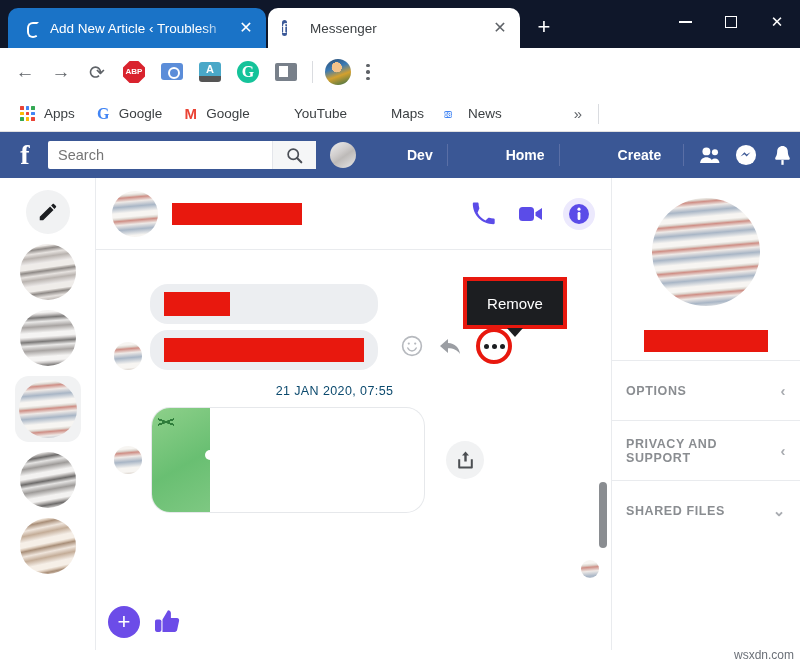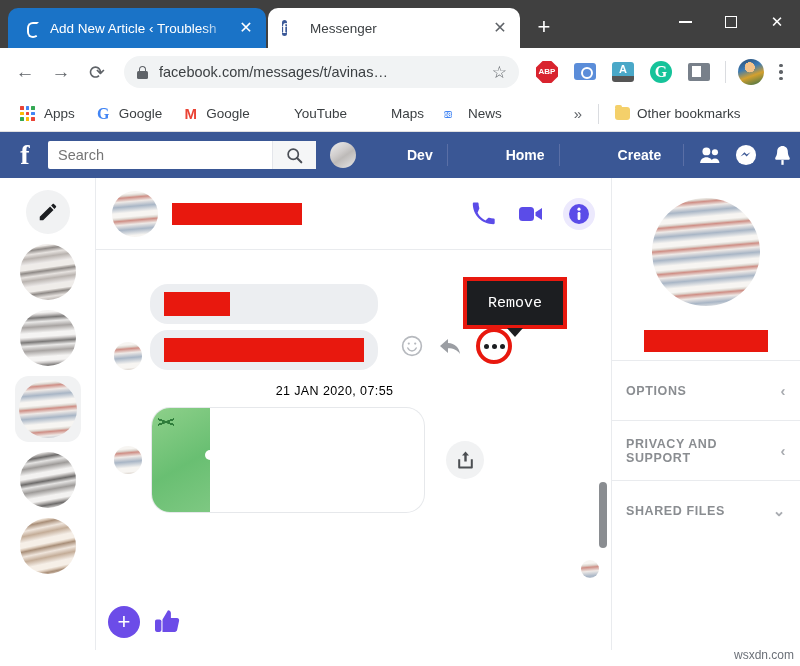--- a/index.html
+++ b/index.html
@@ -6,21 +6,21 @@
   body {
     width: 800px; height: 666px;
     font-family: "Liberation Sans", sans-serif;
     background: #fff; overflow: hidden; position: relative;
   }
 
   
   #browser { width: 800px; height: 666px; position: relative; background: #fff; }
 
   .titlebar {
-    height: 48px; background: #404040; position: relative;
+    height: 48px; background: #0f172a; position: relative;
     display: flex; align-items: flex-end; padding-left: 8px;
   }
   .tab {
     height: 40px; display: flex; align-items: center;
     padding: 0 10px 0 14px; position: relative;
     border-radius: 10px 10px 0 0; min-width: 0;
   }
   .tab.inactive { background: #1a73c7; color: #fff; width: 258px; }
   .tab.active { background: #fff; color: #3c4043; width: 252px; margin-left: 2px; }
   .tab-fav { width: 18px; height: 18px; flex: 0 0 18px; margin-right: 10px; position: relative; }
@@ -241,29 +241,29 @@
     width: 36px; height: 36px; border-radius: 50%; border: 4px solid #e8180e;
     display: flex; align-items: center; justify-content: center; gap: 3px;
     background: #fff;
   }
   .more-btn i { width: 5px; height: 5px; border-radius: 50%; background: #1c1e21; display:block; }
 
   .tooltip {
     position: absolute; left: 463px; top: 277px; width: 104px; height: 52px;
     background: #1c1e21; border: 4px solid #e8180e;
     color: #fff; font-size: 15px; display: flex; align-items: center;
-    justify-content: center; z-index: 20; font-family: Liberation Mono, monospace;
+    justify-content: center; z-index: 20;
   }
   .tooltip::after {
     content: ""; position: absolute; left: 50%; margin-left: -8px; bottom: -12px;
     border-left: 8px solid transparent; border-right: 8px solid transparent;
     border-top: 9px solid #1c1e21;
   }
   .timestamp {
-    text-align: center; font-size: 12.5px; color: #000000;
+    text-align: center; font-size: 12.5px; color: #0c4a6e;
     letter-spacing: .4px; margin: 14px 0 10px; padding-right: 30px;
   }
 
   .card-row { display: flex; align-items: center; gap: 10px; margin-top: 4px; }
   .card {
     width: 272px; height: 104px; border-radius: 18px; overflow: hidden;
     display: flex; background: #fff; box-shadow: 0 0 0 1px #e6e8eb;
     flex: 0 0 272px;
   }
   .card-img {
@@ -372,28 +372,20 @@
         </div>
       <div class="winbtn">✕</div>
     </div>
   </div>
 
   <div class="toolbar">
     <div class="navbtn">←</div>
     <div class="navbtn">→</div>
     <div class="navbtn">⟳</div>
 
-    <div class="omnibox">
-      <span class="lock">
-          <span class="shackle"></span>
-          <span class="body"></span>
-        </span>
-      <span class="url">facebook.com/messages/t/avinas…</span>
-      <span class="star">☆</span>
-    </div>
 
     <div class="ext">
         <div class="ext-abp">ABP</div>
       </div>
     <div class="ext">
         <div class="ext-cam"></div>
       </div>
     <div class="ext">
         <div class="ext-tr">A</div>
       </div>
@@ -451,24 +443,20 @@
       <span>Maps</span>
     </div>
 
     <div class="bm">
       <span class="bm-ico"><span class="news-ico">68</span></span>
       <span>News</span>
     </div>
 
     <div class="bm-more" style="margin-left:52px">»</div>
     <div class="bm-sep"></div>
-    <div class="bm">
-      <span class="folder-ico"></span>
-      <span>Other bookmarks</span>
-    </div>
   </div>
 
   <div class="fbnav">
     <div class="fb-logo">f</div>
 
     <div class="fb-search">
       <input placeholder="Search" style="">
       <span class="mag">
         <svg width="17" height="17" viewBox="0 0 20 20">
             <circle cx="8.5" cy="8.5" r="6" fill="none" stroke="#4b4f56" stroke-width="2"></circle>

